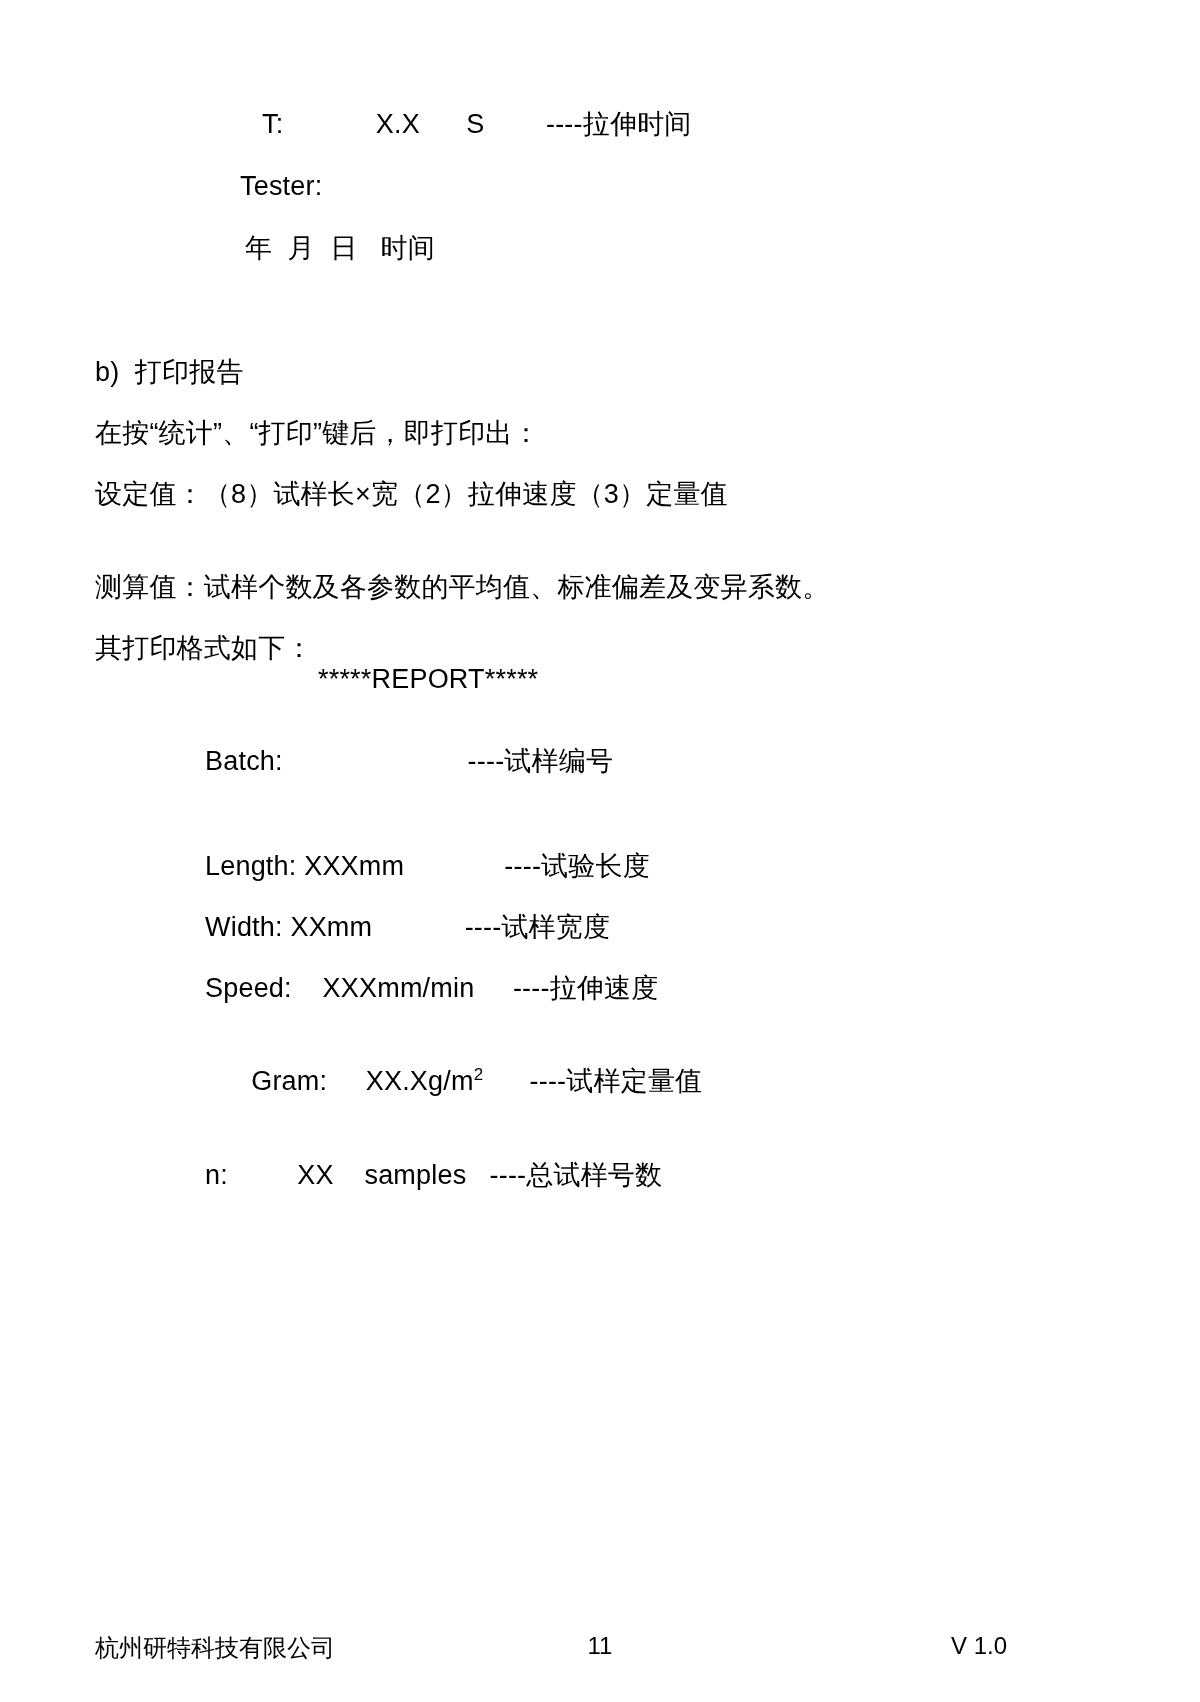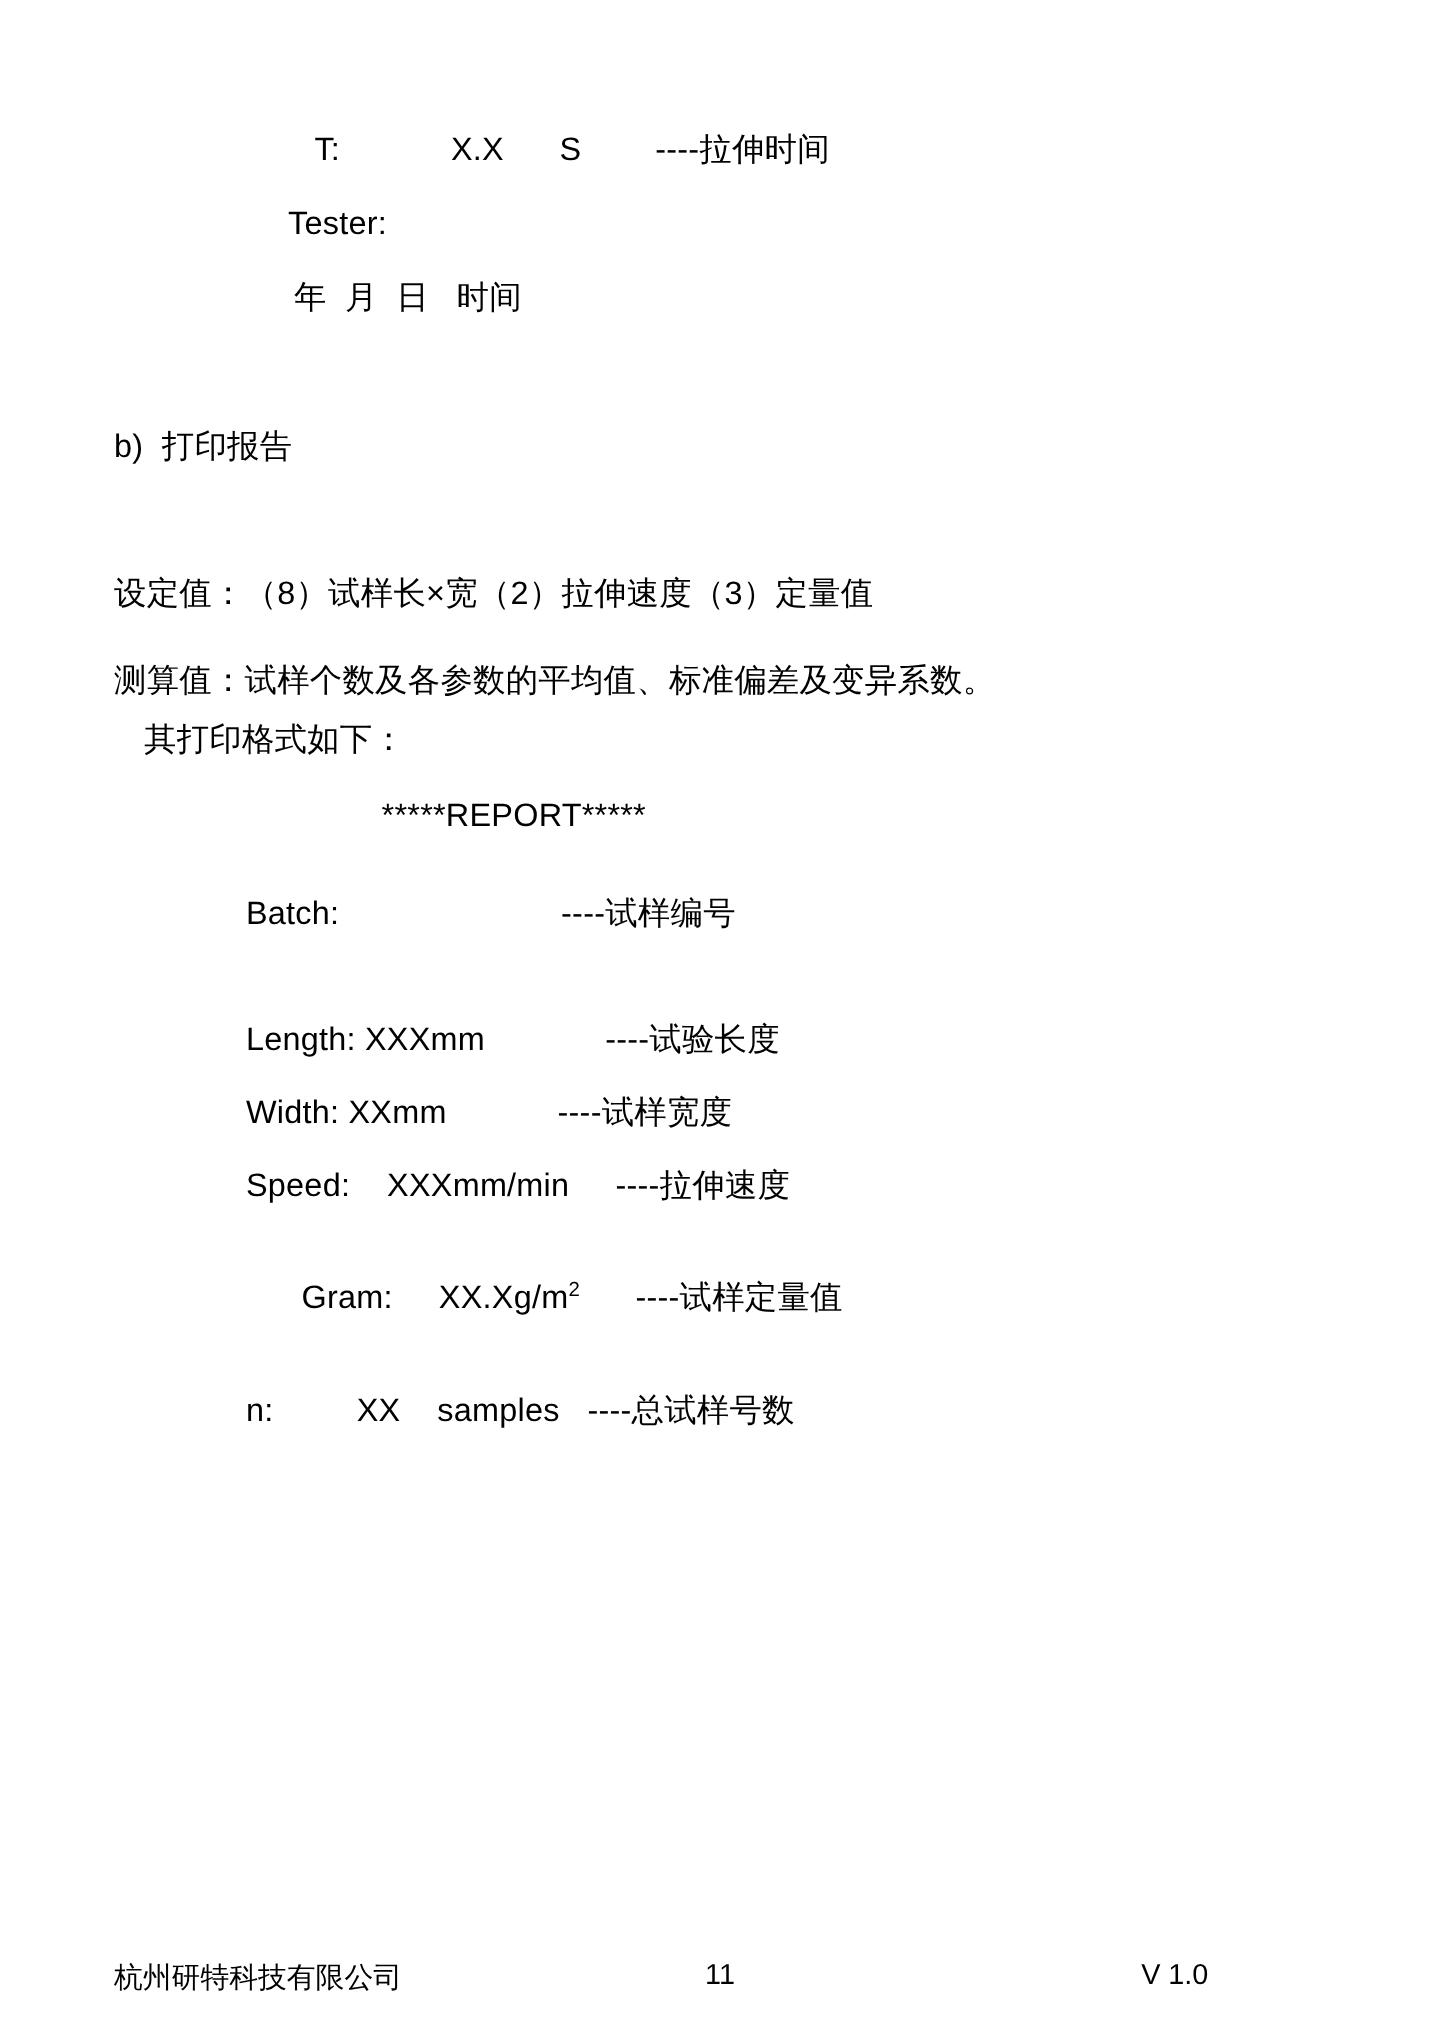--- a/index.html
+++ b/index.html
@@ -79,26 +79,27 @@
   <div class="content">
 
     <div class="line indent-t" style="top:108px;">T:            X.X      S        ----拉伸时间</div>
 
     <div class="line indent-tester" style="top:170px;">Tester:</div>
 
     <div class="line indent-date" style="top:232px;">年  月  日   时间</div>
 
     <div class="line indent-1" style="top:356px;">b)  打印报告</div>
 
+    <div class="line indent-1" style="top:417px;">在按“统计”、“打印”键后，即打印出：</div>
 
     <div class="line indent-1" style="top:478px;">设定值：（8）试样长×宽（2）拉伸速度（3）定量值</div>
 
-    <div class="line indent-1" style="top:551px;">测算值：试样个数及各参数的平均值、标准偏差及变异系数。</div>
+    <div class="line indent-1" style="top:571px;">测算值：试样个数及各参数的平均值、标准偏差及变异系数。</div>
 
-    <div class="line indent-1" style="top:600px;margin-left:25px;">其打印格式如下：</div>
+    <div class="line indent-1" style="top:632px;">其打印格式如下：</div>
 
     <div class="line indent-report" style="top:663px;">*****REPORT*****</div>
 
     <div class="line indent-field" style="top:745px;">Batch:                        ----试样编号</div>
 
     <div class="line indent-field" style="top:850px;">Length: XXXmm             ----试验长度</div>
 
     <div class="line indent-field" style="top:911px;">Width: XXmm            ----试样宽度</div>
 
     <div class="line indent-field" style="top:972px;">Speed:    XXXmm/min     ----拉伸速度</div>

